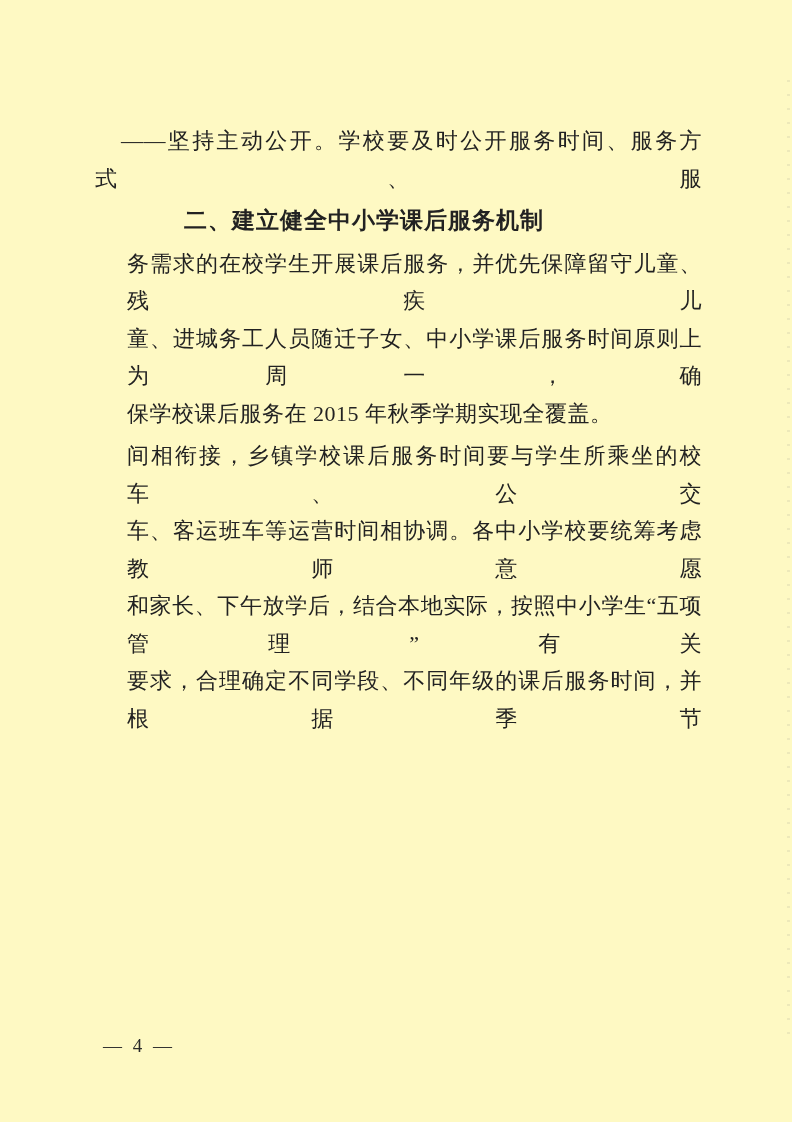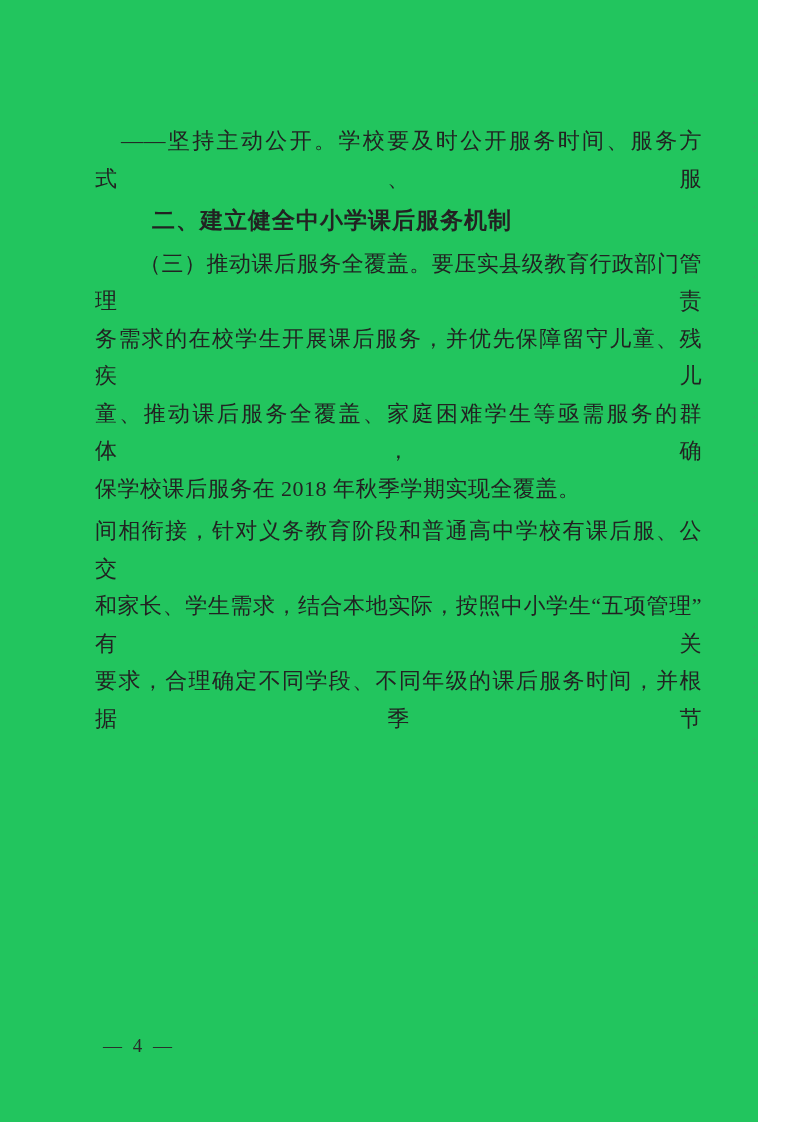--- a/index.html
+++ b/index.html
@@ -4,33 +4,34 @@
 <style>
   html, body {
     margin: 0;
     padding: 0;
     background: #ffffff;
   }
   .page {
     position: relative;
     width: 758px;
     height: 1122px;
-    background: #22c55e;
+    background: #fef9c3;
     overflow: hidden;
     font-family: "Liberation Serif", "DejaVu Serif", serif;
     color: #222222;
+    padding-left: 34px;
   }
   .text-column {
     position: absolute;
     left: 95px;
     top: 122px;
     width: 607px;
   }
   .para { margin: 0; }
-  .para + .para { margin-top: 5px; }
+  .para + .para { margin-top: 5px; margin-left: 32px; }
   .line {
     font-size: 22px;
     line-height: 37.5px;
     letter-spacing: 0.5px;
   }
   
   .just {
     text-align: justify;
     text-align-last: justify;
     -moz-text-align-last: justify;
@@ -78,29 +79,29 @@
 
     <div class="para">
       <div class="line just ind-dash">——坚持主动公开。学校要及时公开服务时间、服务方式、服</div>
     </div>
 
     <div class="para heading">
       <div class="line">二、建立健全中小学课后服务机制</div>
     </div>
 
     <div class="para">
-      <div class="line just ind">（三）推动课后服务全覆盖。要压实县级教育行政部门管理责</div>
       <div class="line just">务需求的在校学生开展课后服务，并优先保障留守儿童、残疾儿</div>
-      <div class="line just">童、推动课后服务全覆盖、家庭困难学生等亟需服务的群体，确</div>
-      <div class="line">保学校课后服务在 2018 年秋季学期实现全覆盖。</div>
+      <div class="line just">童、进城务工人员随迁子女、中小学课后服务时间原则上为周一，确</div>
+      <div class="line">保学校课后服务在 2015 年秋季学期实现全覆盖。</div>
     </div>
 
     <div class="para">
-      <div class="line just">间相衔接，针对义务教育阶段和普通高中学校有课后服、公交</div>
-      <div class="line just">和家长、学生需求，结合本地实际，按照中小学生“五项管理”有关</div>
+      <div class="line just">间相衔接，乡镇学校课后服务时间要与学生所乘坐的校车、公交</div>
+      <div class="line just">车、客运班车等运营时间相协调。各中小学校要统筹考虑教师意愿</div>
+      <div class="line just">和家长、下午放学后，结合本地实际，按照中小学生“五项管理”有关</div>
       <div class="line just">要求，合理确定不同学段、不同年级的课后服务时间，并根据季节</div>
 
     </div>
 
   </div>
 
   <div class="footer">— 4 —</div>
 
   <div class="scan-noise"></div>
 

